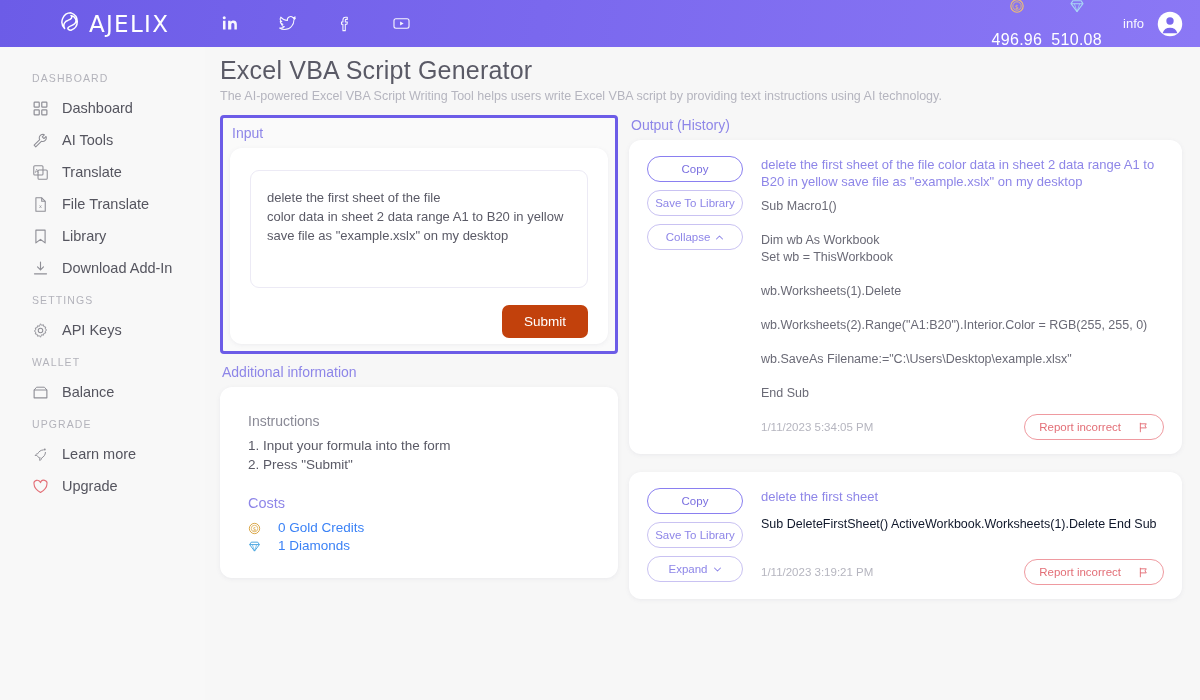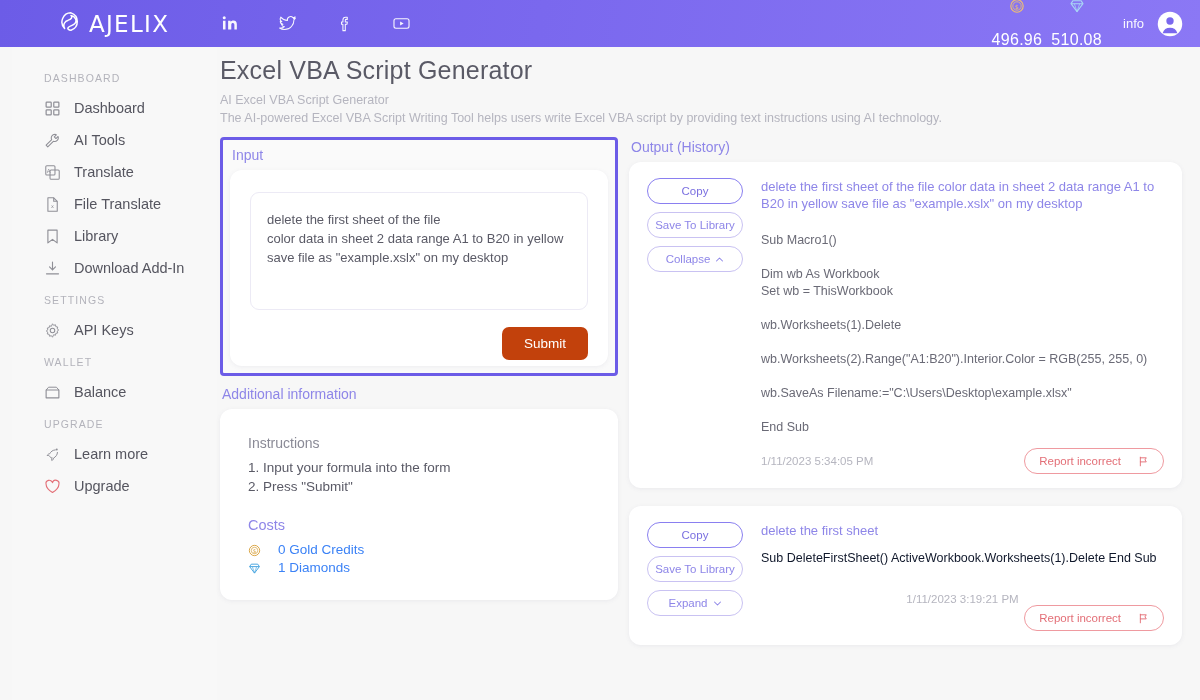--- a/index.html
+++ b/index.html
@@ -29,21 +29,21 @@
     margin-left: auto; margin-right: 16px;
     display: flex; align-items: center; gap: 9px; color: #fff;
   }
   .credit { display: flex; align-items: center; gap: 17px; font-size: 16px; flex-direction: column; }
   .credit span { letter-spacing: .3px; }
   .info-txt { font-size: 13px; margin-left: 12px; opacity: .95; }
   .avatar { width: 28px; height: 28px; margin-left: 3px; cursor: pointer; }
 
   
   .sidebar {
-    position: absolute; top: 47px; left: 12px; width: 205px; height: 653px;
+    position: absolute; top: 47px; left: 0; width: 205px; height: 653px;
     background: #f8f8f8; padding-top: 15px;
   }
   .side-section {
     font-size: 10.5px; color: #b3b3bb; letter-spacing: 1.1px;
     padding: 10px 0 8px 32px; text-transform: uppercase;
   }
   .side-item {
     display: flex; align-items: center; gap: 13px;
     height: 32px; padding-left: 32px; cursor: pointer;
     color: #55555f; font-size: 14.5px;
@@ -103,33 +103,33 @@
   .obtn {
     border: 1px solid #c9c2f2; border-radius: 16px; background: #fff;
     color: #8e86e8; font-size: 11.5px; padding: 6px 4px; text-align: center;
     cursor: pointer; font-family: "Liberation Sans", sans-serif;
     display: flex; align-items: center; justify-content: center; gap: 5px;
   }
   .obtn.strong { border-color: #8a7ff0; color: #7a6fe0; }
   .chev { width: 9px; height: 9px; }
   .out-main { flex: 1; min-width: 0; }
   .out-prompt { color: #8e86e8; font-size: 13px; line-height: 17px; }
-  .out-code { margin-top: 20px; font-size: 12.5px; color: #6a6a76; line-height: 17px; }
+  .out-code { margin-top: 8px; font-size: 12.5px; color: #6a6a76; line-height: 17px; }
   .out-code p { margin-bottom: 17px; }
   .out-code p:last-child { margin-bottom: 0; }
   .out-foot { display: flex; align-items: center; margin-top: 12px; }
   .timestamp { font-size: 11.5px; color: #b5b5bf; }
   .report-btn {
     margin-left: auto; border: 1px solid #ef9aa0; border-radius: 16px;
     background: #fff; color: #e36f77; font-size: 11.5px; padding: 6px 14px;
     cursor: pointer; display: flex; align-items: center; gap: 17px;
     font-family: "Liberation Sans", sans-serif;
   }
   .flag-ic { width: 11px; height: 11px; }
-  .out2-foot { margin-top: 26px; padding-left: 0; flex-direction: column; }
+  .out2-foot { margin-top: 26px; padding-left: 0; }
   .out2-foot .timestamp { margin-left: 0; }
   .compact-code { font-size: 12.5px; color: #0f172a; line-height: 18px; margin-top: 10px; }
 </style>
 </head>
 <body>
 
 <div class="topbar">
   <div class="logo-wrap">
     <svg class="logo-mark" viewBox="0 0 24 24">
       <path d="M12 2a10 10 0 0 0-7 17c-2-4 0-8 4-9 3-1 5-3 3-5 5 1 7 6 4 9-2 2-5 2-7 4-1 1 0 3 3 3a10 10 0 0 0 0-19z" fill="none" stroke="#fff" stroke-width="1.6" stroke-linejoin="round"></path>
@@ -267,21 +267,20 @@
   <div class="side-item upgrade">
     <svg class="side-ic" viewBox="0 0 24 24">
       <path d="M12 20.5S3 14.7 3 9.1A4.6 4.6 0 0 1 12 6.6 4.6 4.6 0 0 1 21 9.1c0 5.6-9 11.4-9 11.4z" fill="none" stroke="#e36f77" stroke-width="1.6" stroke-linejoin="round"></path>
     </svg>
     <span>Upgrade</span>
   </div>
 </div>
 
 <div class="main">
   <div class="page-title">Excel VBA Script Generator</div>
-  <div class="page-sub1">AI Excel VBA Script Generator</div>
   <div class="page-sub2">The AI-powered Excel VBA Script Writing Tool helps users write Excel VBA script by providing text instructions using AI technology.</div>
 
   <div class="cols">
 
     <div class="col-left">
 
       <div class="focus-ring">
         <div class="panel-label">Input</div>
         <div class="card input-card">
           <textarea class="textarea" placeholder="Enter your instructions..." style="">delete the first sheet of the file

